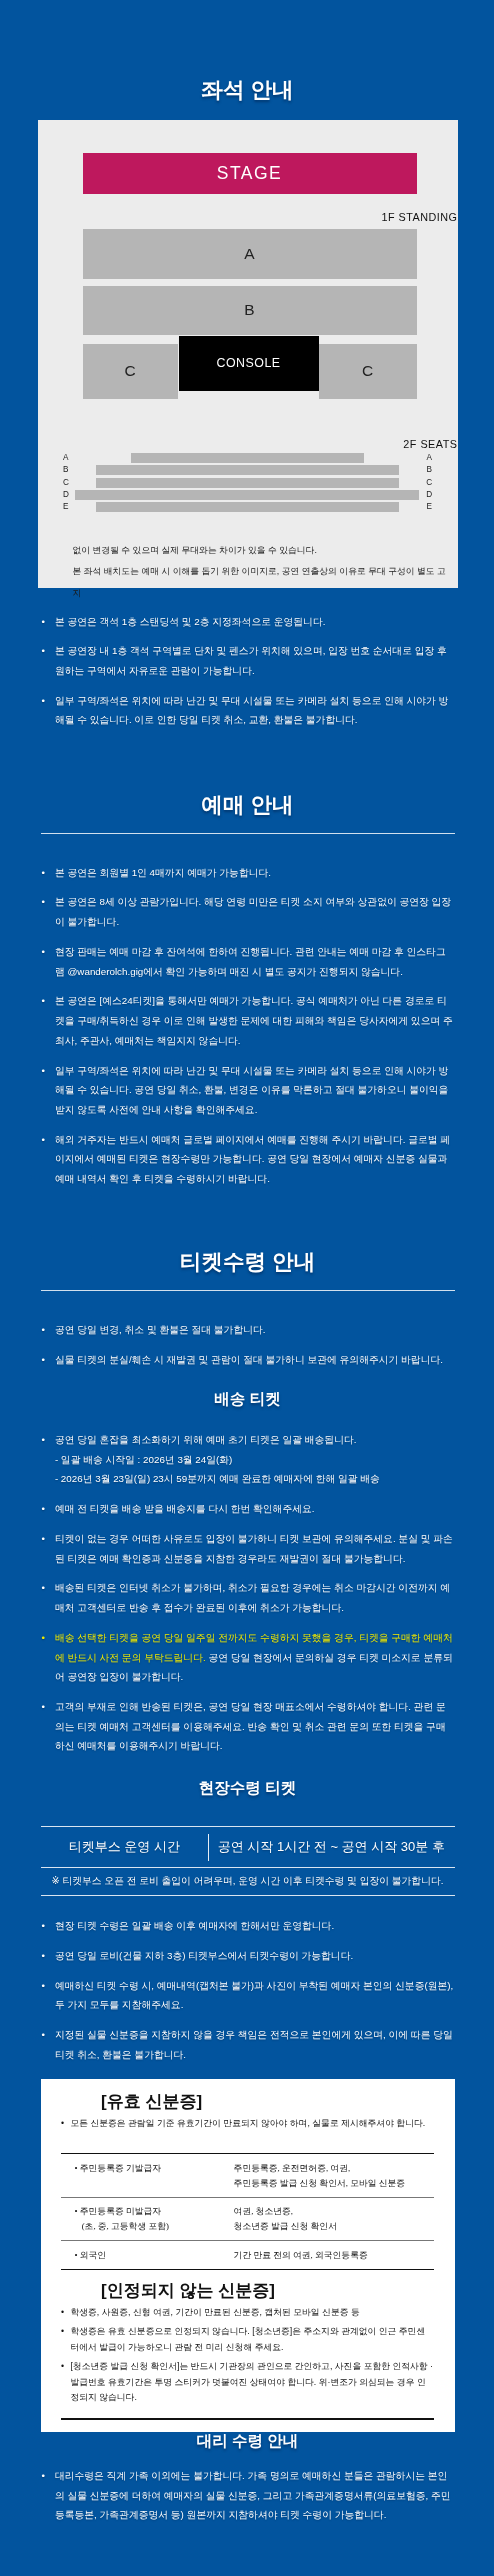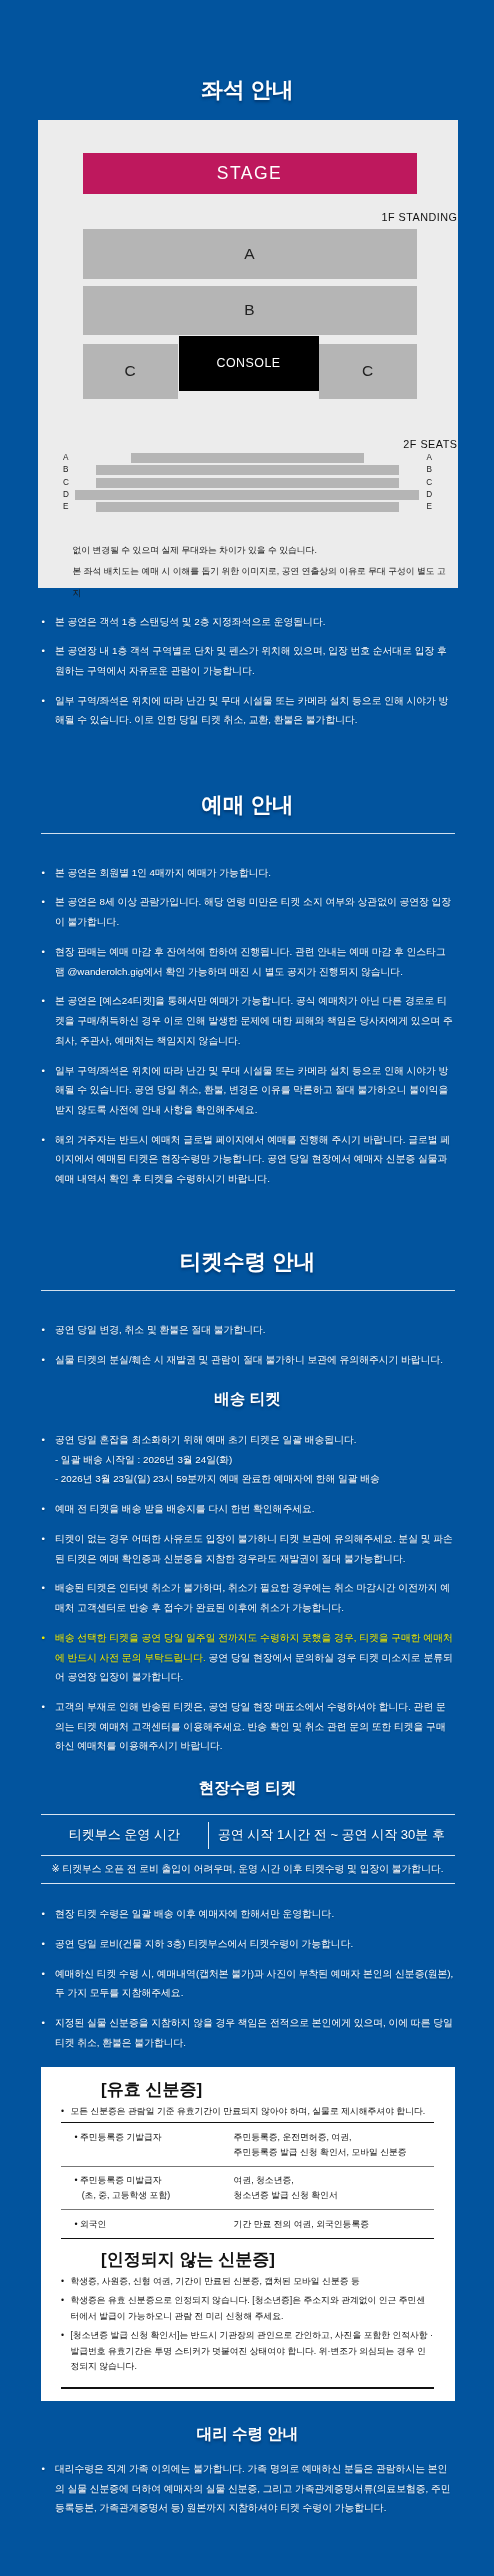--- a/index.html
+++ b/index.html
@@ -47,38 +47,38 @@
   
   .bullets{width:414px;margin:0 auto;color:#fff;font-size:9.8px;line-height:19.6px;}
   .bl{display:flex;margin-bottom:10.3px;text-shadow:0 1px 1.5px rgba(0,20,55,.35);}
   .bl .dot{width:13.4px;flex:0 0 13.4px;padding-left:1px;}
   .bl .txt{flex:1;}
   .bl p{margin:0;}
   .bold{font-weight:normal;}
   .yellow{color:#EDE900;}
 
   
-  .booth{width:414px;margin:17px auto 0;border-top:1px solid rgba(255,255,255,.85);
+  .booth{width:414px;margin:29px auto 0;border-top:1px solid rgba(255,255,255,.85);
     border-bottom:1px solid rgba(255,255,255,.85);color:#fff;text-shadow:0 1px 1.5px rgba(0,20,55,.35);}
   .booth-main{position:relative;display:flex;height:40px;align-items:center;
     border-bottom:1px solid rgba(255,255,255,.85);}
   .booth-label{width:40.5%;text-align:center;font-size:13px;}
   .booth-value{flex:1;text-align:center;font-size:13px;}
   .booth-vdiv{position:absolute;left:40.5%;top:6.2px;bottom:6.2px;width:1px;background:rgba(255,255,255,.9);}
   .booth-note{height:27px;display:flex;align-items:center;justify-content:center;font-size:9.8px;}
 
   
   .idbox{width:414px;margin:14.4px auto 0;background:#fff;color:#111;
     padding:15.5px 20.6px 12.4px;box-sizing:border-box;text-shadow:none;}
   .idbox .bl{text-shadow:none;margin-bottom:4.1px;}
   .id-h{font-size:17px;font-weight:bold;line-height:15.5px;color:#111;padding-left:40px;}
   .id-h2{margin-top:13.4px;}
   .id-intro{display:flex;font-size:8.8px;line-height:15.5px;margin-top:6.2px;}
   .id-intro .dot{width:9.3px;flex:0 0 9.3px;}
-  .idtable{margin-top:3px;border-top:1.5px solid #111;border-bottom:1.5px solid #111;}
+  .idtable{margin-top:22px;border-top:1.5px solid #111;border-bottom:1.5px solid #111;font-family:Liberation Serif, serif;}
   .idrow{display:flex;padding:6.7px 0;border-top:0.5px solid #777;font-size:8.8px;line-height:14.4px;}
   .idrow:first-child{border-top:none;}
   .idlabel{width:155px;padding-left:13.4px;box-sizing:border-box;}
   .idlabel .cont{padding-left:7.2px;}
   .idval{flex:1;padding-left:17.5px;}
   .idblist{margin-top:6.2px;font-size:8.8px;line-height:15.5px;}
   .idblist .bl .dot{width:9.3px;flex:0 0 9.3px;padding-left:0;}
   .id-endrule{height:1.5px;background:#111;margin-top:12.4px;}
 </style>
 </head>
@@ -330,21 +330,21 @@
       <div class="bl">
         <span class="dot">•</span>
         <div class="txt">
           <p><span>[청소년증 발급 신청 확인서]는 반드시 기관장의 관인으로 간인하고, 사진을 포함한 인적사항 · 발급번호 유효기간은 투명 스티커가 덧붙여진 상태여야 합니다. 위·변조가 의심되는 경우 인정되지 않습니다.</span></p>
         </div>
       </div>
     </div>
   <div class="id-endrule"></div>
 </div>
 
-<div class="sub-title" style="margin-top:24px;">대리 수령 안내</div>
+<div class="sub-title" style="">대리 수령 안내</div>
 <div class="bullets" style="margin-top:15.5px;">
     <div class="bl">
       <span class="dot">•</span>
       <div class="txt">
         <p><span>대리수령은 직계 가족 이외에는 불가합니다. 가족 명의로 예매하신 분들은 관람하시는 본인의 실물 신분증에 더하여 예매자의 실물 신분증, 그리고 가족관계증명서류(의료보험증, 주민등록등본, 가족관계증명서 등) 원본까지 지참하셔야 티켓 수령이 가능합니다.</span></p>
       </div>
     </div>
   </div>
 
 

